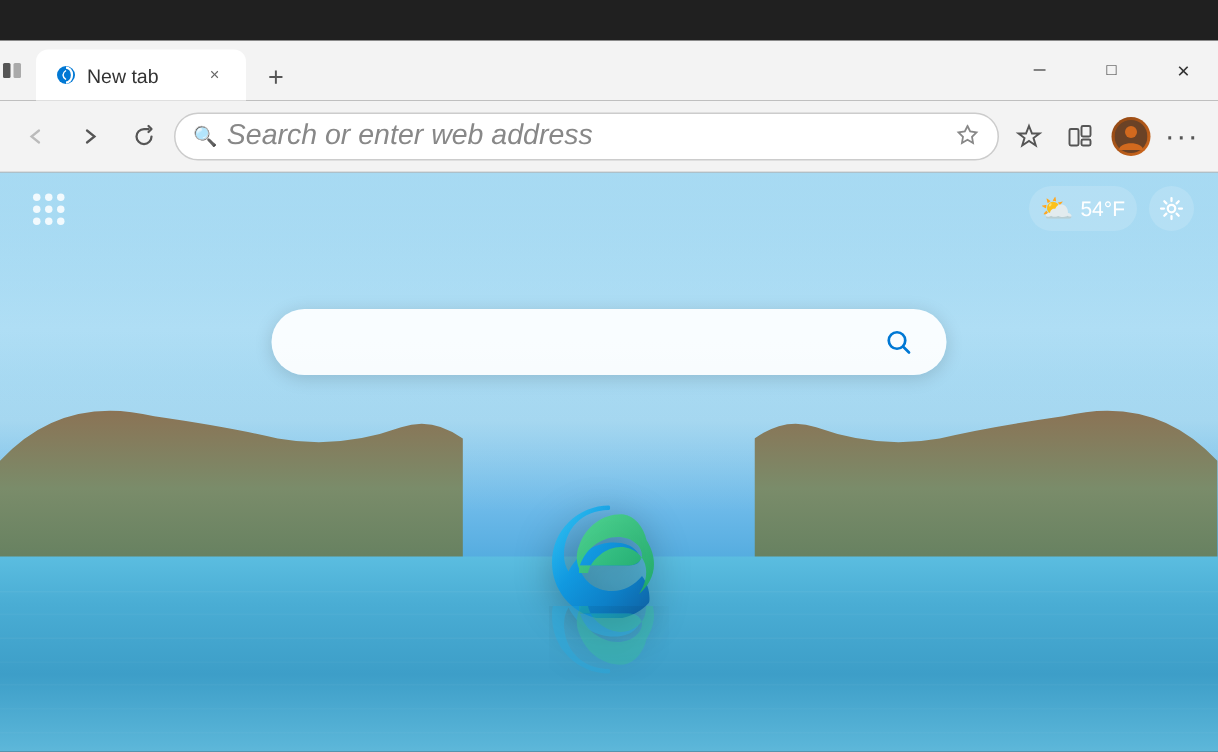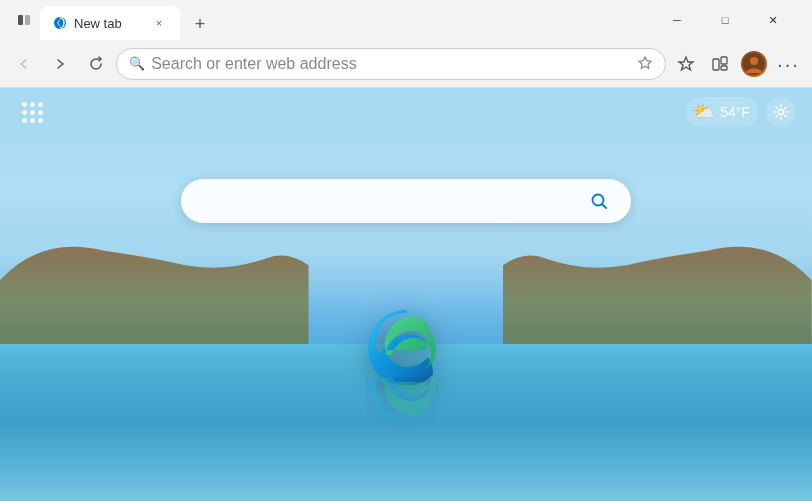--- a/index.html
+++ b/index.html
@@ -4,22 +4,23 @@
   <style>
     * { margin: 0; padding: 0; box-sizing: border-box; }
     body { width: 812px; height: 501px; overflow: hidden; font-family: 'Segoe UI', Arial, sans-serif; background: #202020; }
 
     
     .title-bar {
       display: flex;
       align-items: center;
       height: 40px;
       background: #f3f3f3;
-      padding: 0 16px;
+      padding: 0 0;
       user-select: none;
+      margin-top: 27px;
     }
     .window-controls-left {
       display: flex;
       align-items: center;
       gap: 6px;
       margin-right: 8px;
     }
     .win-ctrl-icon {
       width: 16px;
       height: 16px;
@@ -114,22 +115,23 @@
       gap: 6px;
       cursor: text;
     }
     .address-icon {
       color: #888;
       font-size: 13px;
       flex-shrink: 0;
     }
     .address-text {
       flex: 1;
-      font-size: 16px;
+      font-size: 19px;
       color: #888;
+      font-style: italic;
     }
     .toolbar-actions {
       display: flex;
       align-items: center;
       gap: 2px;
     }
     .toolbar-icon {
       width: 32px; height: 32px;
       display: flex; align-items: center; justify-content: center;
       border-radius: 50%;

